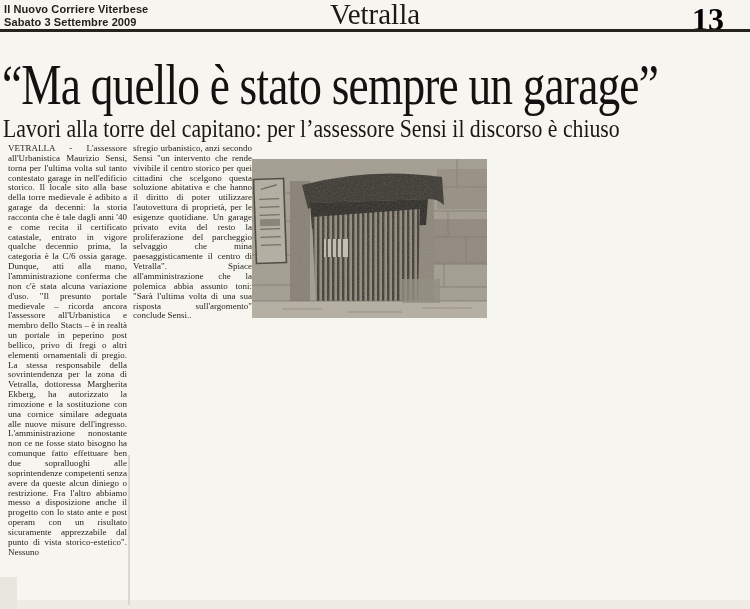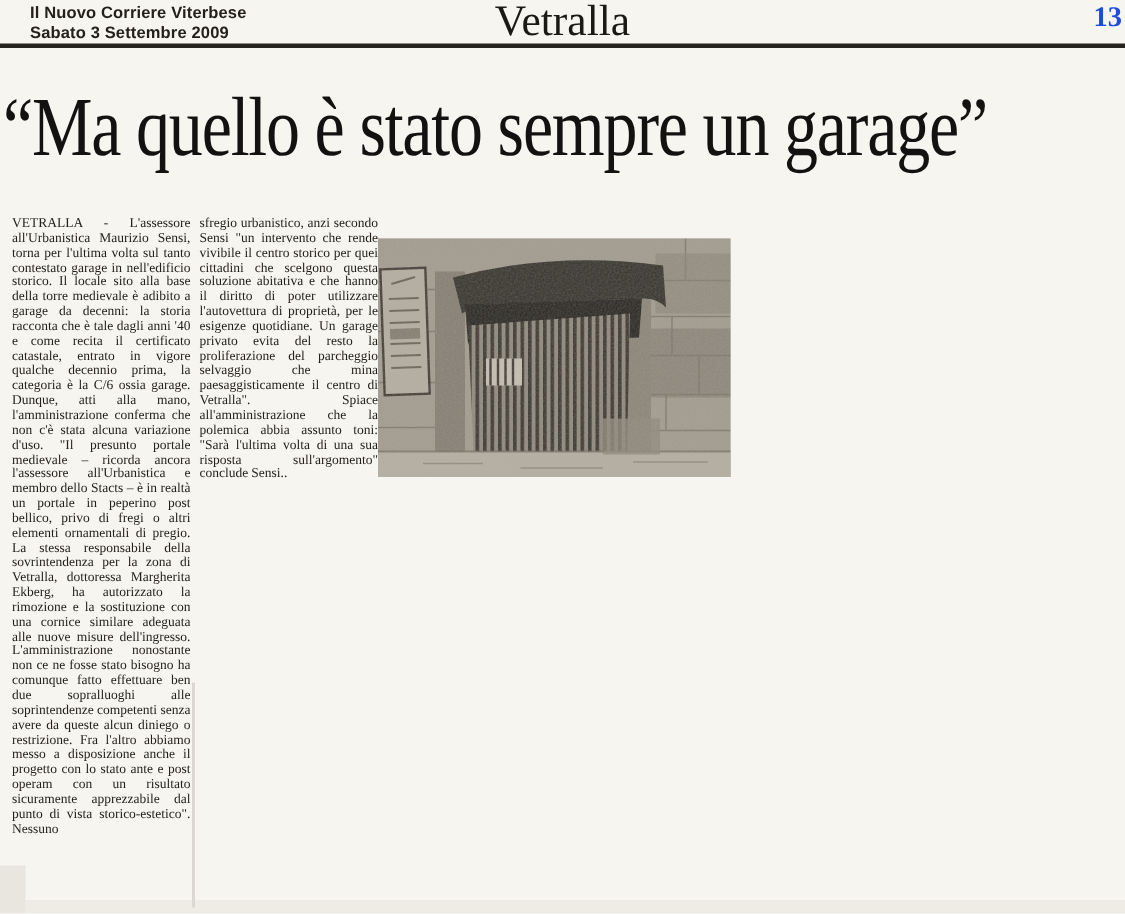--- a/index.html
+++ b/index.html
@@ -5,23 +5,23 @@
   * { margin:0; padding:0; box-sizing:border-box; }
   html,body { width:750px; height:609px; overflow:hidden; }
   body {
     font-family:"Liberation Serif", serif;
     background:#f7f5f0;
     color:#181613;
   }
   .page { position:relative; width:750px; height:609px; background:#f7f5f0; overflow:hidden; }
 
   
-  .masthead-left { position:absolute; left:20px; top:3px; font-family:"Liberation Sans", sans-serif; font-weight:bold; font-size:11px; line-height:12.5px; color:#24211d; letter-spacing:0.1px; }
+  .masthead-left { position:absolute; left:4px; top:3px; font-family:"Liberation Sans", sans-serif; font-weight:bold; font-size:11px; line-height:12.5px; color:#24211d; letter-spacing:0.1px; }
   .section-title { position:absolute; left:0; right:0; top:-2px; text-align:center; font-size:29px; font-weight:400; color:#1b1916; }
-  .page-number { position:absolute; right:2px; top:1px; font-size:19px; font-weight:bold; color:#1d4ed8; }
+  .page-number { position:absolute; right:26px; top:1px; font-size:32px; font-weight:bold; color:#000000; }
   .header-rule { position:absolute; left:0; top:29px; width:750px; height:2.5px; background:#26231f; }
 
   
   .strapline-wrap { position:absolute; left:7px; top:35px; width:743px; }
   .strapline { display:inline-block; white-space:nowrap; font-size:19px; color:#1c1a17; transform:scaleX(0.96); transform-origin:left top; }
   .headline-wrap { position:absolute; left:2px; top:53px; width:748px; height:66px; }
   .headline { display:inline-block; white-space:nowrap; font-size:56px; line-height:64px; font-weight:400; color:#131210; transform:scaleX(0.81); transform-origin:left top; letter-spacing:-1px; }
   .subhead-wrap { position:absolute; left:3px; top:115px; width:747px; }
   .subhead { display:inline-block; white-space:nowrap; font-size:25px; font-weight:400; color:#1a1815; transform:scaleX(0.87); transform-origin:left top; }
 
@@ -54,20 +54,23 @@
   <div class="masthead-left">
     <div>Il Nuovo Corriere Viterbese</div>
     <div>Sabato 3 Settembre 2009</div>
   </div>
   <div class="section-title">Vetralla</div>
   <div class="page-number">13</div>
   <div class="header-rule"></div>
 
   <div class="headline-wrap">
     <span class="headline">“Ma quello è stato sempre un garage”</span>
+  </div>
+  <div class="subhead-wrap">
+    <span class="subhead">Lavori alla torre del capitano: per l’assessore Sensi il discorso è chiuso</span>
   </div>
 
   <div class="col col-1" lang="it">VETRALLA - L'assessore all'Urbanistica Maurizio Sensi, torna per l'ultima volta sul tanto contestato garage in nell'edificio storico. Il locale sito alla base della torre medievale è adibito a garage da decenni: la storia racconta che è tale dagli anni '40 e come recita il certificato catastale, entrato in vigore qualche decennio prima, la categoria è la C/6 ossia garage. Dunque, atti alla mano, l'amministrazione conferma che non c'è stata alcuna variazione d'uso. "Il presunto portale medievale – ricorda ancora l'assessore all'Urbanistica e membro dello Stacts – è in realtà un portale in peperino post bellico, privo di fregi o altri elementi ornamentali di pregio. La stessa responsabile della sovrintendenza per la zona di Vetralla, dottoressa Margherita Ekberg, ha autorizzato la rimozione e la sostituzione con una cornice similare adeguata alle nuove misure dell'ingresso. L'amministrazione nonostante non ce ne fosse stato bisogno ha comunque fatto effettuare ben due sopralluoghi alle soprintendenze competenti senza avere da queste alcun diniego o restrizione. Fra l'altro abbiamo messo a disposizione anche il progetto con lo stato ante e post operam con un risultato sicuramente apprezzabile dal punto di vista storico-estetico". Nessuno</div>
   <div class="col col-2" lang="it">sfregio urbanistico, anzi secondo Sensi "un intervento che rende vivibile il centro storico per quei cittadini che scelgono questa soluzione abitativa e che hanno il diritto di poter utilizzare l'autovettura di proprietà, per le esigenze quotidiane. Un garage privato evita del resto la proliferazione del parcheggio selvaggio che mina paesaggisticamente il centro di Vetralla". Spiace all'amministrazione che la polemica abbia assunto toni: "Sarà l'ultima volta di una sua risposta sull'argomento" conclude Sensi..</div>
 
   <figure class="figure">
     <svg class="photo" viewBox="0 0 235 159" xmlns="http://www.w3.org/2000/svg" aria-hidden="true">
       <defs>
         <filter id="grain" x="0" y="0" width="100%" height="100%">
           <feTurbulence type="fractalNoise" baseFrequency="0.8" numOctaves="2" stitchTiles="stitch" result="n"></feTurbulence>

